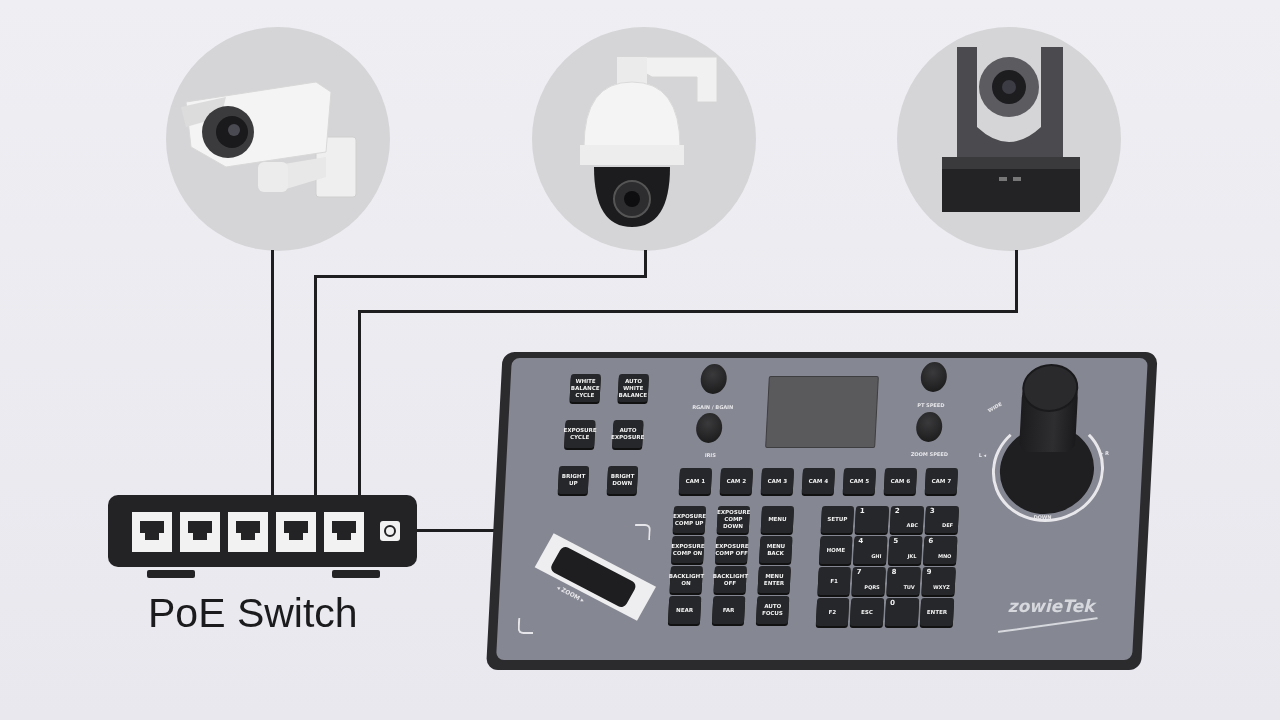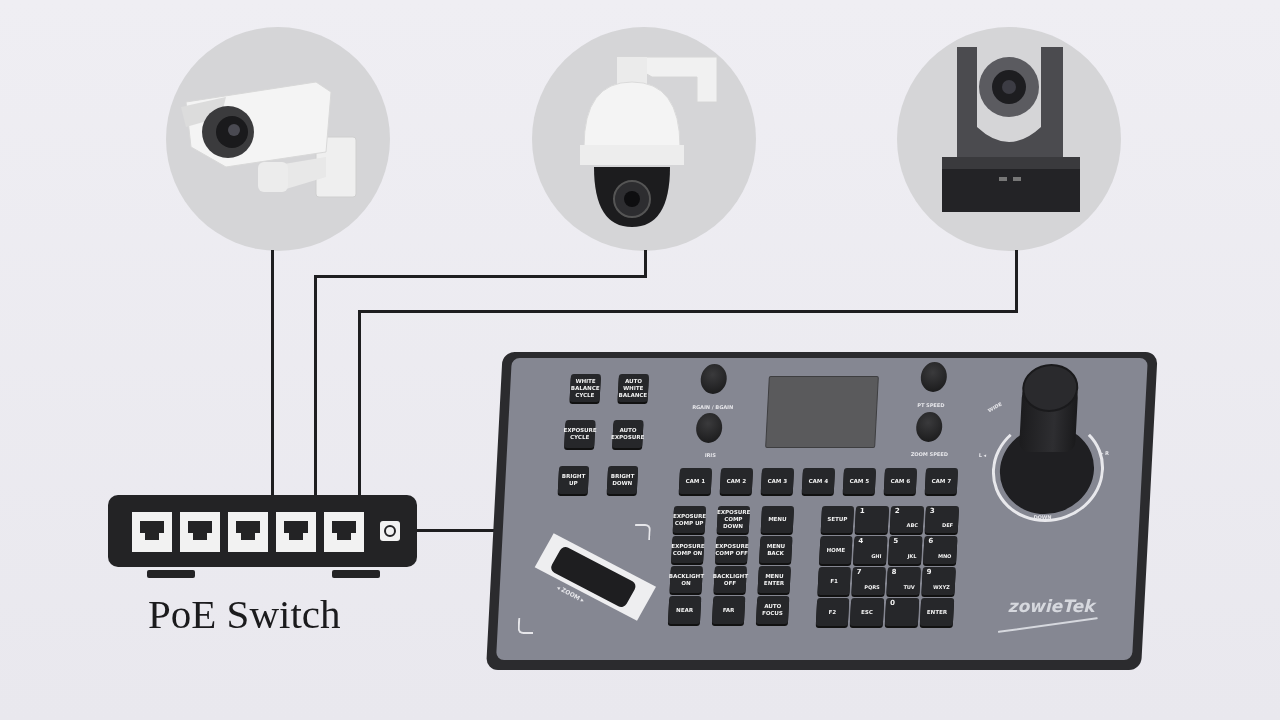--- a/index.html
+++ b/index.html
@@ -8,21 +8,21 @@
   .circle { position: absolute; width: 224px; height: 224px; border-radius: 50%; background: #d5d5d7; overflow: hidden; }
   .wire { position: absolute; background: #1e1e20; }
   
   .switch { position: absolute; left: 108px; top: 495px; width: 309px; height: 72px; background: #232325; border-radius: 10px; }
   .port { position: absolute; top: 17px; width: 40px; height: 40px; background: #f2f2f2; }
   .port .jack { position: absolute; left: 8px; top: 9px; width: 24px; height: 12px; background: #232325; }
   .port .jack2 { position: absolute; left: 13px; top: 20px; width: 14px; height: 8px; background: #232325; }
   .pwr { position: absolute; left: 272px; top: 26px; width: 20px; height: 20px; background: #f2f2f2; border-radius: 3px; }
   .pwr::after { content: ""; position: absolute; left: 4px; top: 4px; width: 8px; height: 8px; border: 2px solid #232325; border-radius: 50%; }
   .foot { position: absolute; top: 570px; width: 48px; height: 8px; background: #232325; border-radius: 2px; }
-  .sw-label { position: absolute; left: 148px; top: 590px; font-size: 41px; color: #1b1b1d; font-family: Liberation Serif, serif; letter-spacing: 0; }
+  .sw-label { position: absolute; left: 148px; top: 590px; font-size: 41px; color: #1b1b1d; font-family: Liberation Sans, sans-serif; letter-spacing: 0; }
   
   .ctrl-outer { position: absolute; left: 486px; top: 352px; width: 655px; height: 318px; background: #2b2b2e; transform: skewX(-3deg); border-radius: 12px; transform-origin: bottom left; }
   .ctrl { position: absolute; left: 496px; top: 358px; width: 636px; height: 302px; background: #858792; transform: skewX(-3deg); border-radius: 8px; transform-origin: bottom left; }
   .ctrl-in { position: absolute; inset: 0; }
   .k { position: absolute; background: #26272a; border-radius: 3px; color: #f3f3f3; font-size: 5.5px; font-weight: bold; display: flex; align-items: center; justify-content: center; text-align: center; line-height: 7px; box-shadow: 0 2px 0 #111; white-space: pre-line; font-family: "DejaVu Sans", sans-serif; }
   .knob { position: absolute; width: 26px; height: 30px; border-radius: 50%; background: radial-gradient(circle at 45% 35%, #3a3a3c, #151516); }
   .klabel { position: absolute; font-size: 5px; color: #e6e6ea; font-weight: bold; white-space: nowrap; }
   .lcd { position: absolute; background: #5a5a5c; border: 1px solid #3e3e40; border-radius: 2px; }
   .np .k { font-size: 5.5px; }
   .np .num { position: absolute; left: 4px; top: 2px; font-size: 7px; }

